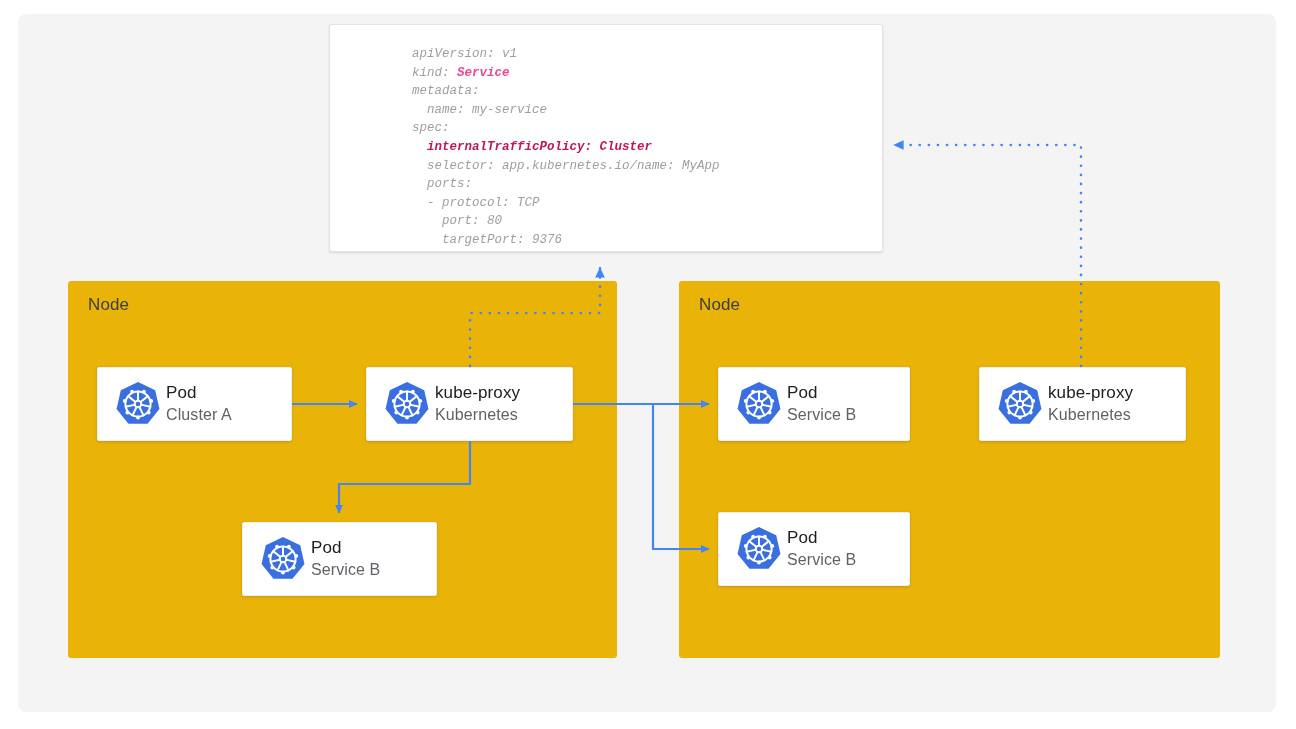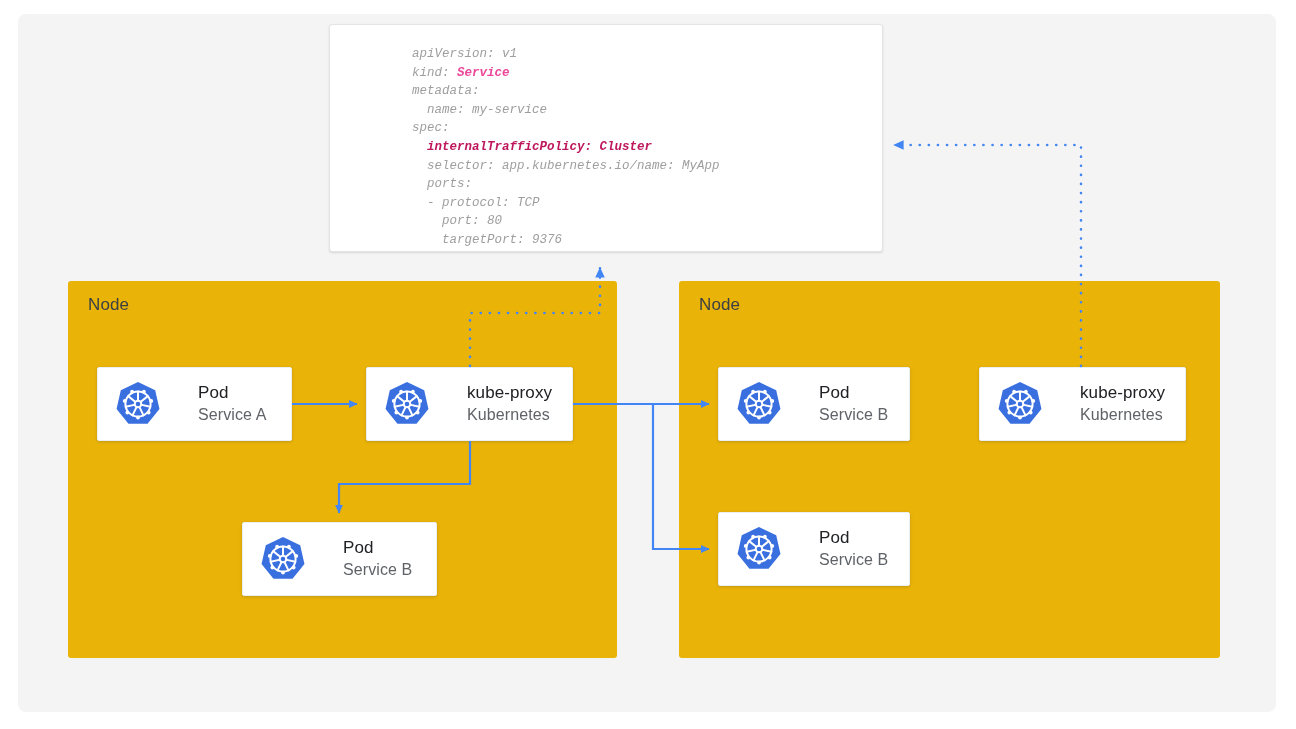--- a/index.html
+++ b/index.html
@@ -88,21 +88,21 @@
     display: flex;
     align-items: center;
   }
   .card .k8s-icon {
     width: 48px;
     height: 48px;
     margin-left: 16px;
     flex: 0 0 auto;
   }
   .card .card-text {
-    margin-left: 36px;
+    margin-left: 4px;
     display: flex;
     flex-direction: column;
     justify-content: center;
   }
   .card .title {
     font-size: 17px;
     color: #202124;
     line-height: 22px;
     letter-spacing: 0.1px;
   }
@@ -163,21 +163,21 @@
           <circle cx="37.26" cy="20.97" r="1.9" fill="#ffffff"></circle>
           <circle cx="34.63" cy="32.48" r="1.9" fill="#ffffff"></circle>
           <circle cx="24.00" cy="37.60" r="1.9" fill="#ffffff"></circle>
           <circle cx="13.37" cy="32.48" r="1.9" fill="#ffffff"></circle>
           <circle cx="10.74" cy="20.97" r="1.9" fill="#ffffff"></circle>
           <circle cx="18.10" cy="11.75" r="1.9" fill="#ffffff"></circle>
           <circle cx="24" cy="24" r="3.3" fill="none" stroke="#ffffff" stroke-width="2.0"></circle>
         </svg></span>
     <span class="card-text">
       <span class="title">Pod</span>
-      <span class="subtitle">Service A</span>
+      <span class="subtitle">Cluster A</span>
     </span>
   </div>
 
   <div class="card" id="card-kubeproxy-l">
     <span class="k8s-icon"><svg viewBox="0 0 48 48" width="48" height="48" xmlns="http://www.w3.org/2000/svg">
           <polygon points="24.00,2.00 41.20,10.28 45.45,28.90 33.55,43.82 14.45,43.82 2.55,28.90 6.80,10.28" fill="#3a6fe0"></polygon>
           <circle cx="24" cy="24" r="12.6" fill="none" stroke="#ffffff" stroke-width="2.0"></circle>
           <line x1="24.00" y1="20.00" x2="24.00" y2="11.40" stroke="#ffffff" stroke-width="2.0" stroke-linecap="round"></line>
           <line x1="27.13" y1="21.51" x2="33.85" y2="16.14" stroke="#ffffff" stroke-width="2.0" stroke-linecap="round"></line>
           <line x1="27.90" y1="24.89" x2="36.28" y2="26.80" stroke="#ffffff" stroke-width="2.0" stroke-linecap="round"></line>

